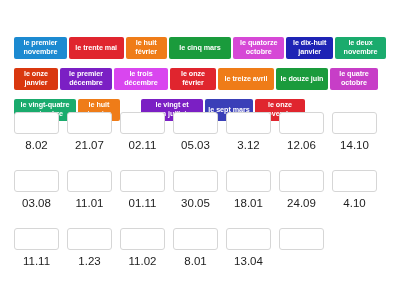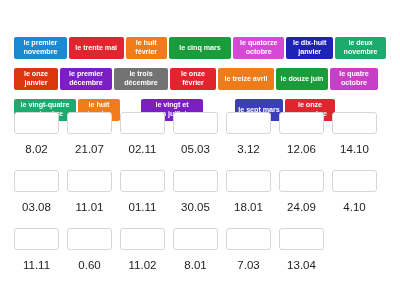--- a/index.html
+++ b/index.html
@@ -76,21 +76,21 @@
     width: 45px;
     height: 22px;
     border: 1px solid #d6d6d6;
     border-radius: 3px;
     background: #ffffff;
   }
   .label-line {
     display: flex;
     gap: 8px;
     height: 21px;
-    align-items: flex-end;
+    align-items: center;
   }
   .slot-label {
     width: 45px;
     text-align: center;
     font-size: 11.5px;
     color: #1d1d1d;
     font-family: "Liberation Sans", sans-serif;
   }
 </style>
 </head>
@@ -111,37 +111,37 @@
         <div class="tile" style="background: rgb(30, 35, 181); width: 48px;">le dix-huit
 janvier</div>
         <div class="tile" style="background: rgb(26, 171, 109); width: 52px;">le deux
 novembre</div>
       </div>
       <div class="tile-row">
         <div class="tile" style="background: rgb(217, 56, 15); width: 44px;">le onze
 janvier</div>
         <div class="tile" style="background: rgb(123, 31, 196); width: 52px;">le premier
 décembre</div>
-        <div class="tile" style="background: #737373; width: 54px;">le trois
+        <div class="tile" style="background: #d946ef; width: 54px;">le trois
 décembre</div>
         <div class="tile" style="background: rgb(224, 37, 46); width: 46px;">le onze
 février</div>
         <div class="tile" style="background: rgb(239, 124, 24); width: 56px;">le treize avril</div>
         <div class="tile" style="background: rgb(26, 155, 60); width: 52px; text-align: center;">le douze juin</div>
         <div class="tile" style="background: rgb(199, 62, 199); width: 48px;">le quatre
 octobre</div>
       </div>
       <div class="tile-row">
         <div class="tile" style="background: rgb(26, 171, 109); width: 62px;">le vingt-quatre
 septembre</div>
         <div class="tile" style="background: rgb(239, 124, 24); width: 42px;">le huit
 janvier</div>
         <div class="tile" style="background: rgb(123, 31, 196); width: 62px; margin-left: 19px;">le vingt et
 un juillet</div>
-        <div class="tile" style="background: rgb(58, 63, 184); width: 48px; margin-left: 30px;">le sept mars</div>
+        <div class="tile" style="background: rgb(58, 63, 184); width: 48px;">le sept mars</div>
         <div class="tile" style="background: rgb(224, 37, 46); width: 50px;">le onze
 novembre</div>
       </div>
     </div>
 
   <div id="answer-area">
       <div class="answer-row">
         <div class="slot-line">
           <div class="slot"></div>
           <div class="slot"></div>
@@ -185,22 +185,21 @@
         <div class="slot-line">
           <div class="slot"></div>
           <div class="slot"></div>
           <div class="slot"></div>
           <div class="slot"></div>
           <div class="slot"></div>
           <div class="slot"></div>
         </div>
         <div class="label-line">
           <div class="slot-label">11.11</div>
-          <div class="slot-label">0.60</div>
+          <div class="slot-label">1.23</div>
           <div class="slot-label">11.02</div>
           <div class="slot-label">8.01</div>
-          <div class="slot-label">7.03</div>
           <div class="slot-label">13.04</div>
         </div>
       </div>
     </div>
 
 </div>
 
 </body></html>

